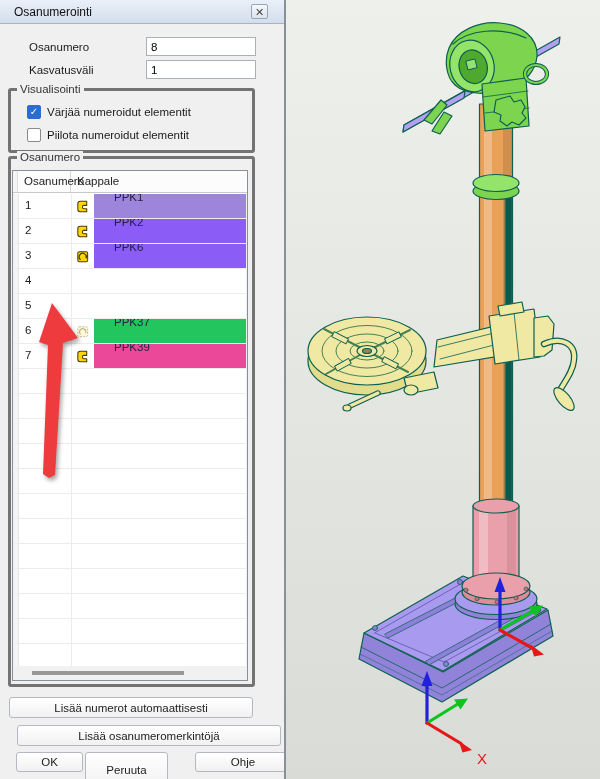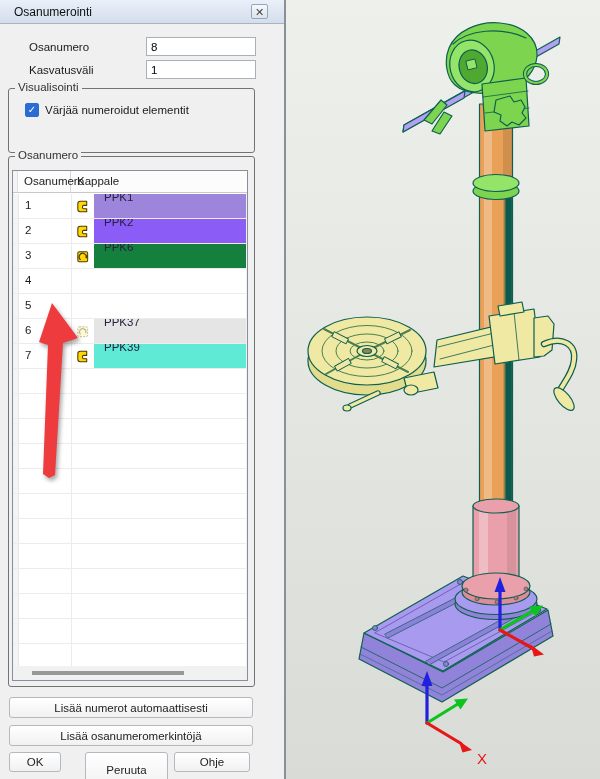--- a/index.html
+++ b/index.html
@@ -10,21 +10,21 @@
   
   .dialog{position:absolute;left:0;top:0;width:284px;height:779px;background:#f0f0f0;}
   .titlebar{position:relative;height:24px;background:linear-gradient(#eaf0f9,#d3ddec);border-bottom:1px solid #a8b2c2;}
   .titlebar .title{position:absolute;left:2px;top:0;line-height:24px;font-size:12px;color:#111;margin-left:12px;}
   .closebtn{position:absolute;right:16px;top:4px;width:17px;height:15px;padding:0;
     background:linear-gradient(#f6f8fb,#dde3ec);border:1px solid #98a4b8;border-radius:2px;
     font-size:11px;line-height:12px;color:#444;text-align:center;cursor:default;}
   .field-label{position:absolute;left:29px;}
   .field-input{position:absolute;left:146px;width:110px;height:19px;border:1px solid #a9b0b8;
     background:#fff;font:inherit;padding:1px 4px;}
-  .group{position:absolute;border:1px solid #737373;border-radius:3px;}
+  .group{position:absolute;border:3px solid #737373;border-radius:3px;}
   .group-label{position:absolute;top:-8px;left:6px;background:#f0f0f0;padding:0 3px;color:#333;}
   .cbrow{position:absolute;left:16px;display:flex;align-items:center;height:16px;cursor:default;}
   .cb{width:14px;height:14px;border:1px solid #8a8a8a;border-radius:2px;background:#fff;
     display:inline-flex;align-items:center;justify-content:center;margin-right:6px;flex:none;}
   .cb .mark{display:none;color:#fff;font-size:10px;line-height:10px;}
   .cb.checked{background:#2b6cd4;border-color:#2b6cd4;}
   .cb.checked .mark{display:block;}
 
   
   .ptable{position:absolute;left:12px;top:170px;width:236px;height:511px;background:#fff;
@@ -33,21 +33,21 @@
   .corner{width:5px;background:#f4f4f4;border-right:1px solid #e0e0e0;flex:none;}
   .th{padding:4px 0 0 6px;color:#222;}
   .th-num{width:53px;border-right:1px solid #d8d8d8;flex:none;}
   .th-kpl{flex:1;}
   .tbody{position:absolute;top:23px;left:1px;right:1px;bottom:14px;overflow:hidden;}
   .trow{display:flex;height:25px;border-bottom:1px solid #ececec;background:#fff;}
   .rowhdr{width:5px;background:#f4f4f4;border-right:1px solid #e6e6e6;flex:none;}
   .td-num{width:53px;border-right:1px solid #ececec;padding:5px 0 0 6px;flex:none;}
   .td-kpl{flex:1;display:flex;align-items:center;padding-left:3px;overflow:hidden;}
   .picon{width:16px;height:16px;margin-right:3px;flex:none;display:inline-flex;align-items:center;}
-  .bar{flex:1;height:41px;line-height:23px;padding-left:10px;color:#262043;}
+  .bar{flex:1;height:41px;line-height:23px;padding-left:20px;color:#262043;}
   .hscroll{position:absolute;left:1px;right:1px;bottom:1px;height:13px;background:#f1f1f1;}
   .hthumb{position:absolute;left:18px;top:5px;width:152px;height:4px;background:#989898;}
 
   
   .btn{position:absolute;background:linear-gradient(#ffffff,#f1f1f1);border:1px solid #b4b9bf;
     border-radius:3px;font:inherit;color:#222;text-align:center;cursor:default;}
 
   
   .arrow-overlay{position:absolute;left:0;top:0;width:284px;height:779px;pointer-events:none;}
   .arrow-overlay polygon{filter:drop-shadow(2px 3px 2px rgba(0,0,0,0.35));}
@@ -75,20 +75,24 @@
     <input class="field-input" style="top: 60px;" value="1">
 
     <div class="group" style="left:8px;top:88px;width:247px;height:65px">
       <span class="group-label">Visualisointi</span>
       <div class="cbrow" style="top:13px">
         <span class="cb checked">
             <span class="mark">✓</span>
           </span>
         <span>Värjää numeroidut elementit</span>
       </div>
+      <div class="cbrow" style="top:36px">
+        <span class="cb"></span>
+        <span>Piilota numeroidut elementit</span>
+      </div>
     </div>
 
     <div class="group" style="left:8px;top:156px;width:247px;height:531px">
       <span class="group-label">Osanumero</span>
     </div>
 
     <div class="ptable">
       <div class="thead">
         <div class="corner"></div>
         <div class="th th-num">Osanumero</div>
@@ -123,54 +127,54 @@
             <div class="rowhdr"></div>
             <div class="td td-num">3</div>
             <div class="td td-kpl">
               <span class="picon">
                 <svg viewBox="0 0 16 16" width="15" height="15">
                   <rect x="3" y="3" width="10.5" height="10.5" rx="1.5" fill="#ffd608" stroke="#4a3c00" stroke-width="1.1"></rect>
                   <path d="M6 11.5 A3.8 3.8 0 1 1 11.8 9.8" fill="none" stroke="#4a3c00" stroke-width="1.3"></path>
                   <path d="M12.6 6.2 l1 2.6 -2.7 .2 z" fill="#4a3c00"></path>
                 </svg>
               </span>
-              <span class="bar" style="background:#15803d">PPK6</span>
+              <span class="bar" style="background:#8b5cf6">PPK6</span>
             </div>
           </div>
           <div class="trow">
             <div class="rowhdr"></div>
             <div class="td td-num">4</div>
           </div>
           <div class="trow">
             <div class="rowhdr"></div>
             <div class="td td-num">5</div>
           </div>
           <div class="trow">
             <div class="rowhdr"></div>
             <div class="td td-num">6</div>
             <div class="td td-kpl">
               <span class="picon">
                 <svg viewBox="0 0 16 16" width="15" height="15" opacity="0.5">
                   <rect x="3" y="3" width="10.5" height="10.5" rx="1.5" fill="#fff3b0" stroke="#7a6c20" stroke-width="1" stroke-dasharray="2 1.4"></rect>
                   <path d="M6 11 A3.4 3.4 0 1 1 11.4 9.6" fill="none" stroke="#7a6c20" stroke-width="1.2"></path>
                 </svg>
               </span>
-              <span class="bar" style="background:#e5e5e5">PPK37</span>
+              <span class="bar" style="background:#22c55e">PPK37</span>
             </div>
           </div>
           <div class="trow">
             <div class="rowhdr"></div>
             <div class="td td-num">7</div>
             <div class="td td-kpl">
               <span class="picon">
                 <svg viewBox="0 0 16 16" width="15" height="15">
                   <path d="M12.5 2.5 H5.5 C4 2.5 3 3.5 3 5 v6 c0 1.5 1 2.5 2.5 2.5 h7 v-3.2 H9.2 c-.7 0-1.2-.5-1.2-1.2 V8 c0-.7 .5-1.2 1.2-1.2 h3.3 Z" fill="#ffd608" stroke="#4a3c00" stroke-width="1.1" stroke-linejoin="round"></path>
                 </svg>
               </span>
-              <span class="bar" style="background:#5eead4">PPK39</span>
+              <span class="bar" style="background:#ec4899">PPK39</span>
             </div>
           </div>
           <div class="trow">
             <div class="rowhdr"></div>
             <div class="td td-num"></div>
             <div class="td td-kpl"></div>
           </div>
           <div class="trow">
             <div class="rowhdr"></div>
             <div class="td td-num"></div>
@@ -230,24 +234,24 @@
       <div class="hscroll">
         <div class="hthumb"></div>
       </div>
     </div>
 
     <svg class="arrow-overlay" width="284" height="779" viewBox="0 0 284 779">
       <polygon stroke="none" points="52,303 39,342 48,345 43,474 49,478 55,475 63,343 78,338" fill="#ed3b3e"></polygon>
     </svg>
 
     <button class="btn" style="left:9px;top:697px;width:244px;height:21px">Lisää numerot automaattisesti</button>
-    <button class="btn" style="left:9px;top:725px;width:244px;height:21px">Lisää osanumeromerkintöjä</button>
-    <button class="btn" style="left:9px;top:752px;width:52px;height:20px">OK</button>
+    <button class="btn" style="left:17px;top:725px;width:264px;height:21px">Lisää osanumeromerkintöjä</button>
+    <button class="btn" style="left:16px;top:752px;width:67px;height:20px">OK</button>
     <button class="btn" style="left:85px;top:752px;width:83px;height:36px">Peruuta</button>
-    <button class="btn" style="left:174px;top:752px;width:76px;height:20px">Ohje</button>
+    <button class="btn" style="left:195px;top:752px;width:96px;height:20px">Ohje</button>
   </div>
 
   <div class="viewport">
     <svg width="316" height="779" viewBox="0 0 316 779">
       <g stroke="#0d5f51" stroke-width="1.2" stroke-linejoin="round" stroke-linecap="round">
 
         <g>
           <rect x="193.5" y="104" width="33" height="412" fill="#e9a057"></rect>
           <rect x="198" y="104" width="8" height="412" fill="#ffffff" opacity="0.28" stroke="none"></rect>
           <rect x="217" y="104" width="9" height="412" fill="#000000" opacity="0.10" stroke="none"></rect>

